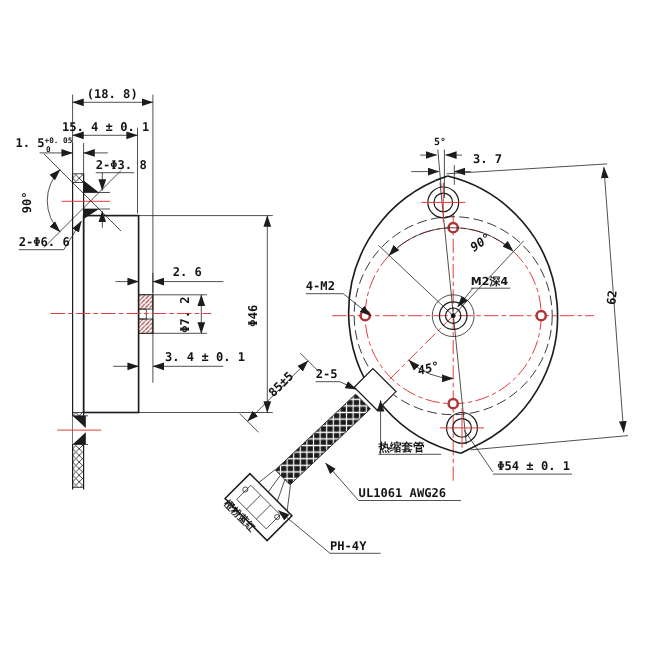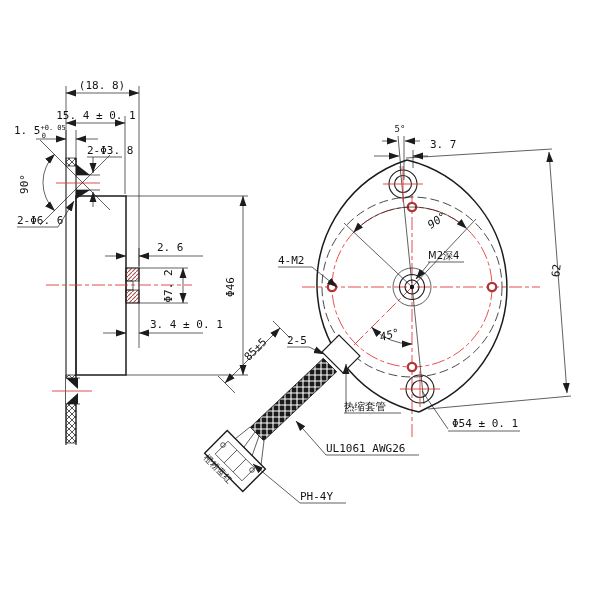--- a/index.html
+++ b/index.html
@@ -1,16 +1,16 @@
 <!DOCTYPE html>
 <html><head>
 <meta charset="utf-8">
 <style>
   html,body{margin:0;padding:0;background:#fff;}
-  .stage{width:600px;height:600px;position:relative;background:#fff;overflow:hidden;}
+  .stage{width:600px;height:600px;position:relative;background:#fff;overflow:hidden;font-weight:bold;}
   svg{display:block;}
   .ln{stroke:#1c1c1c;stroke-width:1.5;fill:none;stroke-linecap:butt;}
   .md{stroke:#1c1c1c;stroke-width:1.1;fill:none;}
   .tn{stroke:#1c1c1c;stroke-width:0.7;fill:none;}
   .dsh{stroke:#1c1c1c;stroke-width:0.8;fill:none;stroke-dasharray:9 4;}
   .rd{stroke:#e23b3b;stroke-width:0.9;fill:none;stroke-dasharray:13 3 4 3;}
   .rds{stroke:#e23b3b;stroke-width:0.9;fill:none;}
   .mh{stroke:#b03535;stroke-width:2.3;fill:#fff;}
   text{font-family:"DejaVu Sans Mono","Liberation Mono",monospace;font-size:11px;fill:#141414;}
   .cn{font-family:"DejaVu Sans","Liberation Sans",sans-serif;}

